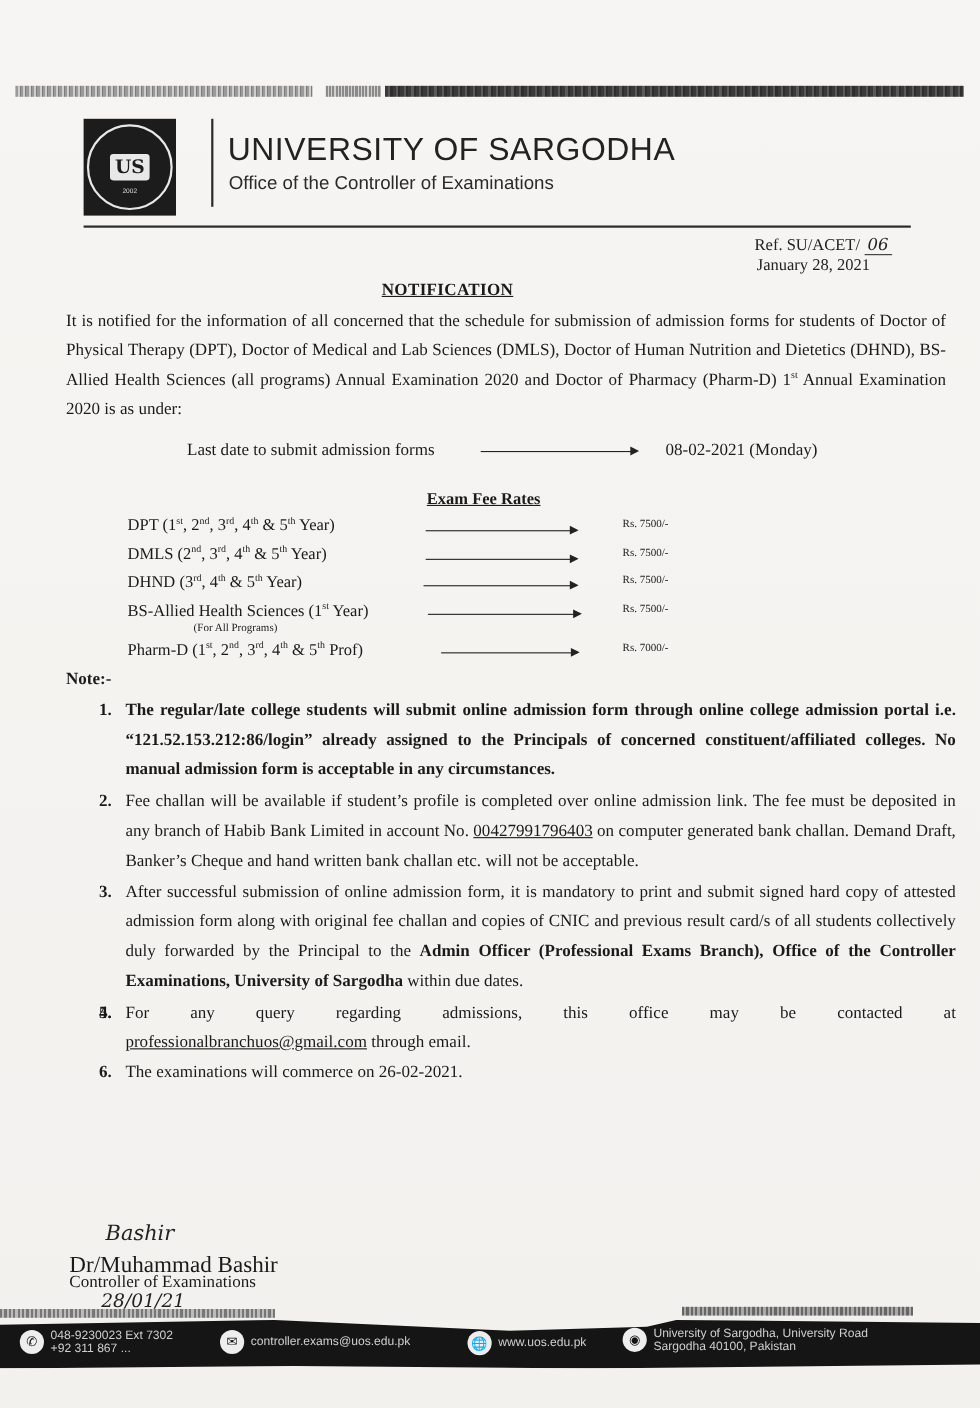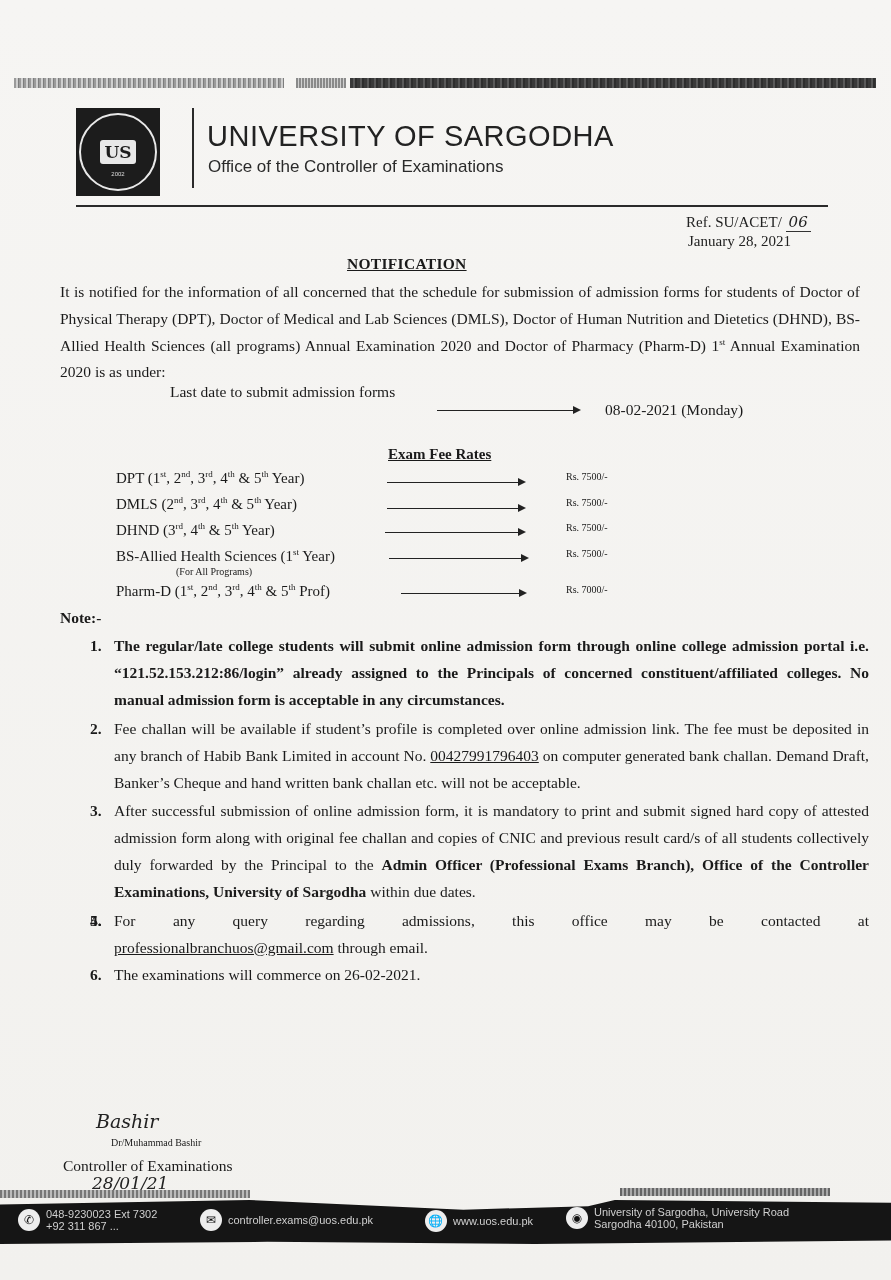--- a/index.html
+++ b/index.html
@@ -23,21 +23,21 @@
   .hrule { position: absolute; left: 76px; top: 205px; width: 752px; height: 2px; background: #2a2a2a; }
 
   .ref { position: absolute; left: 686px; top: 213px; font-size: 15px; color: #222; }
   .ref .hand { font-family: "DejaVu Serif", serif; font-style: italic; font-size: 15px; border-bottom: 1px solid #333; padding: 0 3px; }
   .date { position: absolute; left: 688px; top: 233px; font-size: 15px; color: #222; }
 
   .notif-title { position: absolute; left: 347px; top: 255px; font-weight: bold; font-size: 15.5px; text-decoration: underline; letter-spacing: 0.3px; }
 
   .intro { position: absolute; left: 60px; top: 279px; width: 800px; font-size: 15.5px; line-height: 26.8px; text-align: justify; }
 
-  .lastdate { position: absolute; left: 170px; top: 383px; font-size: 15.5px; }
+  .lastdate { position: absolute; left: 170px; top: 401px; font-size: 15.5px; }
   .lastdate-arrow { position: absolute; left: 437px; top: 410px; width: 142px; height: 1px; background: #222; }
   .lastdate-arrow::after { content: ""; position: absolute; right: -2px; top: -4px; border-left: 8px solid #222; border-top: 4.5px solid transparent; border-bottom: 4.5px solid transparent; }
   .lastdate-val { position: absolute; left: 605px; top: 401px; font-size: 15.5px; }
 
   .fee-title { position: absolute; left: 388px; top: 446px; font-weight: bold; font-size: 15px; text-decoration: underline; }
 
   .fee-row { position: absolute; left: 116px; font-size: 15px; }
   .fee-arrow { position: absolute; height: 1px; background: #222; }
   .fee-arrow::after { content: ""; position: absolute; right: -2px; top: -4px; border-left: 8px solid #222; border-top: 4.5px solid transparent; border-bottom: 4.5px solid transparent; }
   .fee-val { position: absolute; left: 566px; font-size: 10px; }
@@ -48,21 +48,21 @@
 
   .notes { position: absolute; left: 84px; top: 632px; width: 785px; }
   .note { position: relative; padding-left: 30px; font-size: 15.5px; line-height: 27px; text-align: justify; }
   .note .num { position: absolute; left: 6px; top: 0; font-weight: bold; }
   .note.bold { font-weight: bold; }
   .note .b { font-weight: bold; }
   .note .u { text-decoration: underline; }
   .note5 { text-align-last: justify; }
 
   .sig { position: absolute; left: 96px; top: 1110px; font-family: "DejaVu Serif", serif; font-style: italic; font-size: 19px; color: #222; }
-  .sig-name { position: absolute; left: 63px; top: 1137px; font-size: 10px; margin-left: 48px; }
+  .sig-name { position: absolute; left: 63px; top: 1137px; font-size: 21px; }
   .sig-title { position: absolute; left: 63px; top: 1157px; font-size: 15.5px; }
   .sig-date { position: absolute; left: 92px; top: 1173px; font-family: "DejaVu Serif", serif; font-style: italic; font-size: 17px; color: #222; }
 
   .footer { position: absolute; left: 0; top: 1200px; width: 891px; height: 44px; background: #151515; clip-path: polygon(0 10%, 28% 0, 52% 22%, 66% 14%, 69% 0, 100% 6%, 100% 92%, 60% 100%, 30% 95%, 0 100%); }
   .footer-strip { position: absolute; left: 0; top: 1190px; width: 250px; height: 8px; background: repeating-linear-gradient(90deg,#777 0 2px,#bbb 2px 4px); }
   .footer-strip2 { position: absolute; left: 620px; top: 1188px; width: 210px; height: 8px; background: repeating-linear-gradient(90deg,#666 0 2px,#aaa 2px 4px); }
   .fitem { position: absolute; display: flex; align-items: center; color: #cfcfcf; font-family: "Liberation Sans", sans-serif; font-size: 11px; line-height: 12px; }
   .ficon { width: 22px; height: 22px; border-radius: 50%; background: #eee; color: #111; display: flex; align-items: center; justify-content: center; font-size: 12px; margin-right: 6px; flex-shrink: 0; }
 </style>
 </head>

